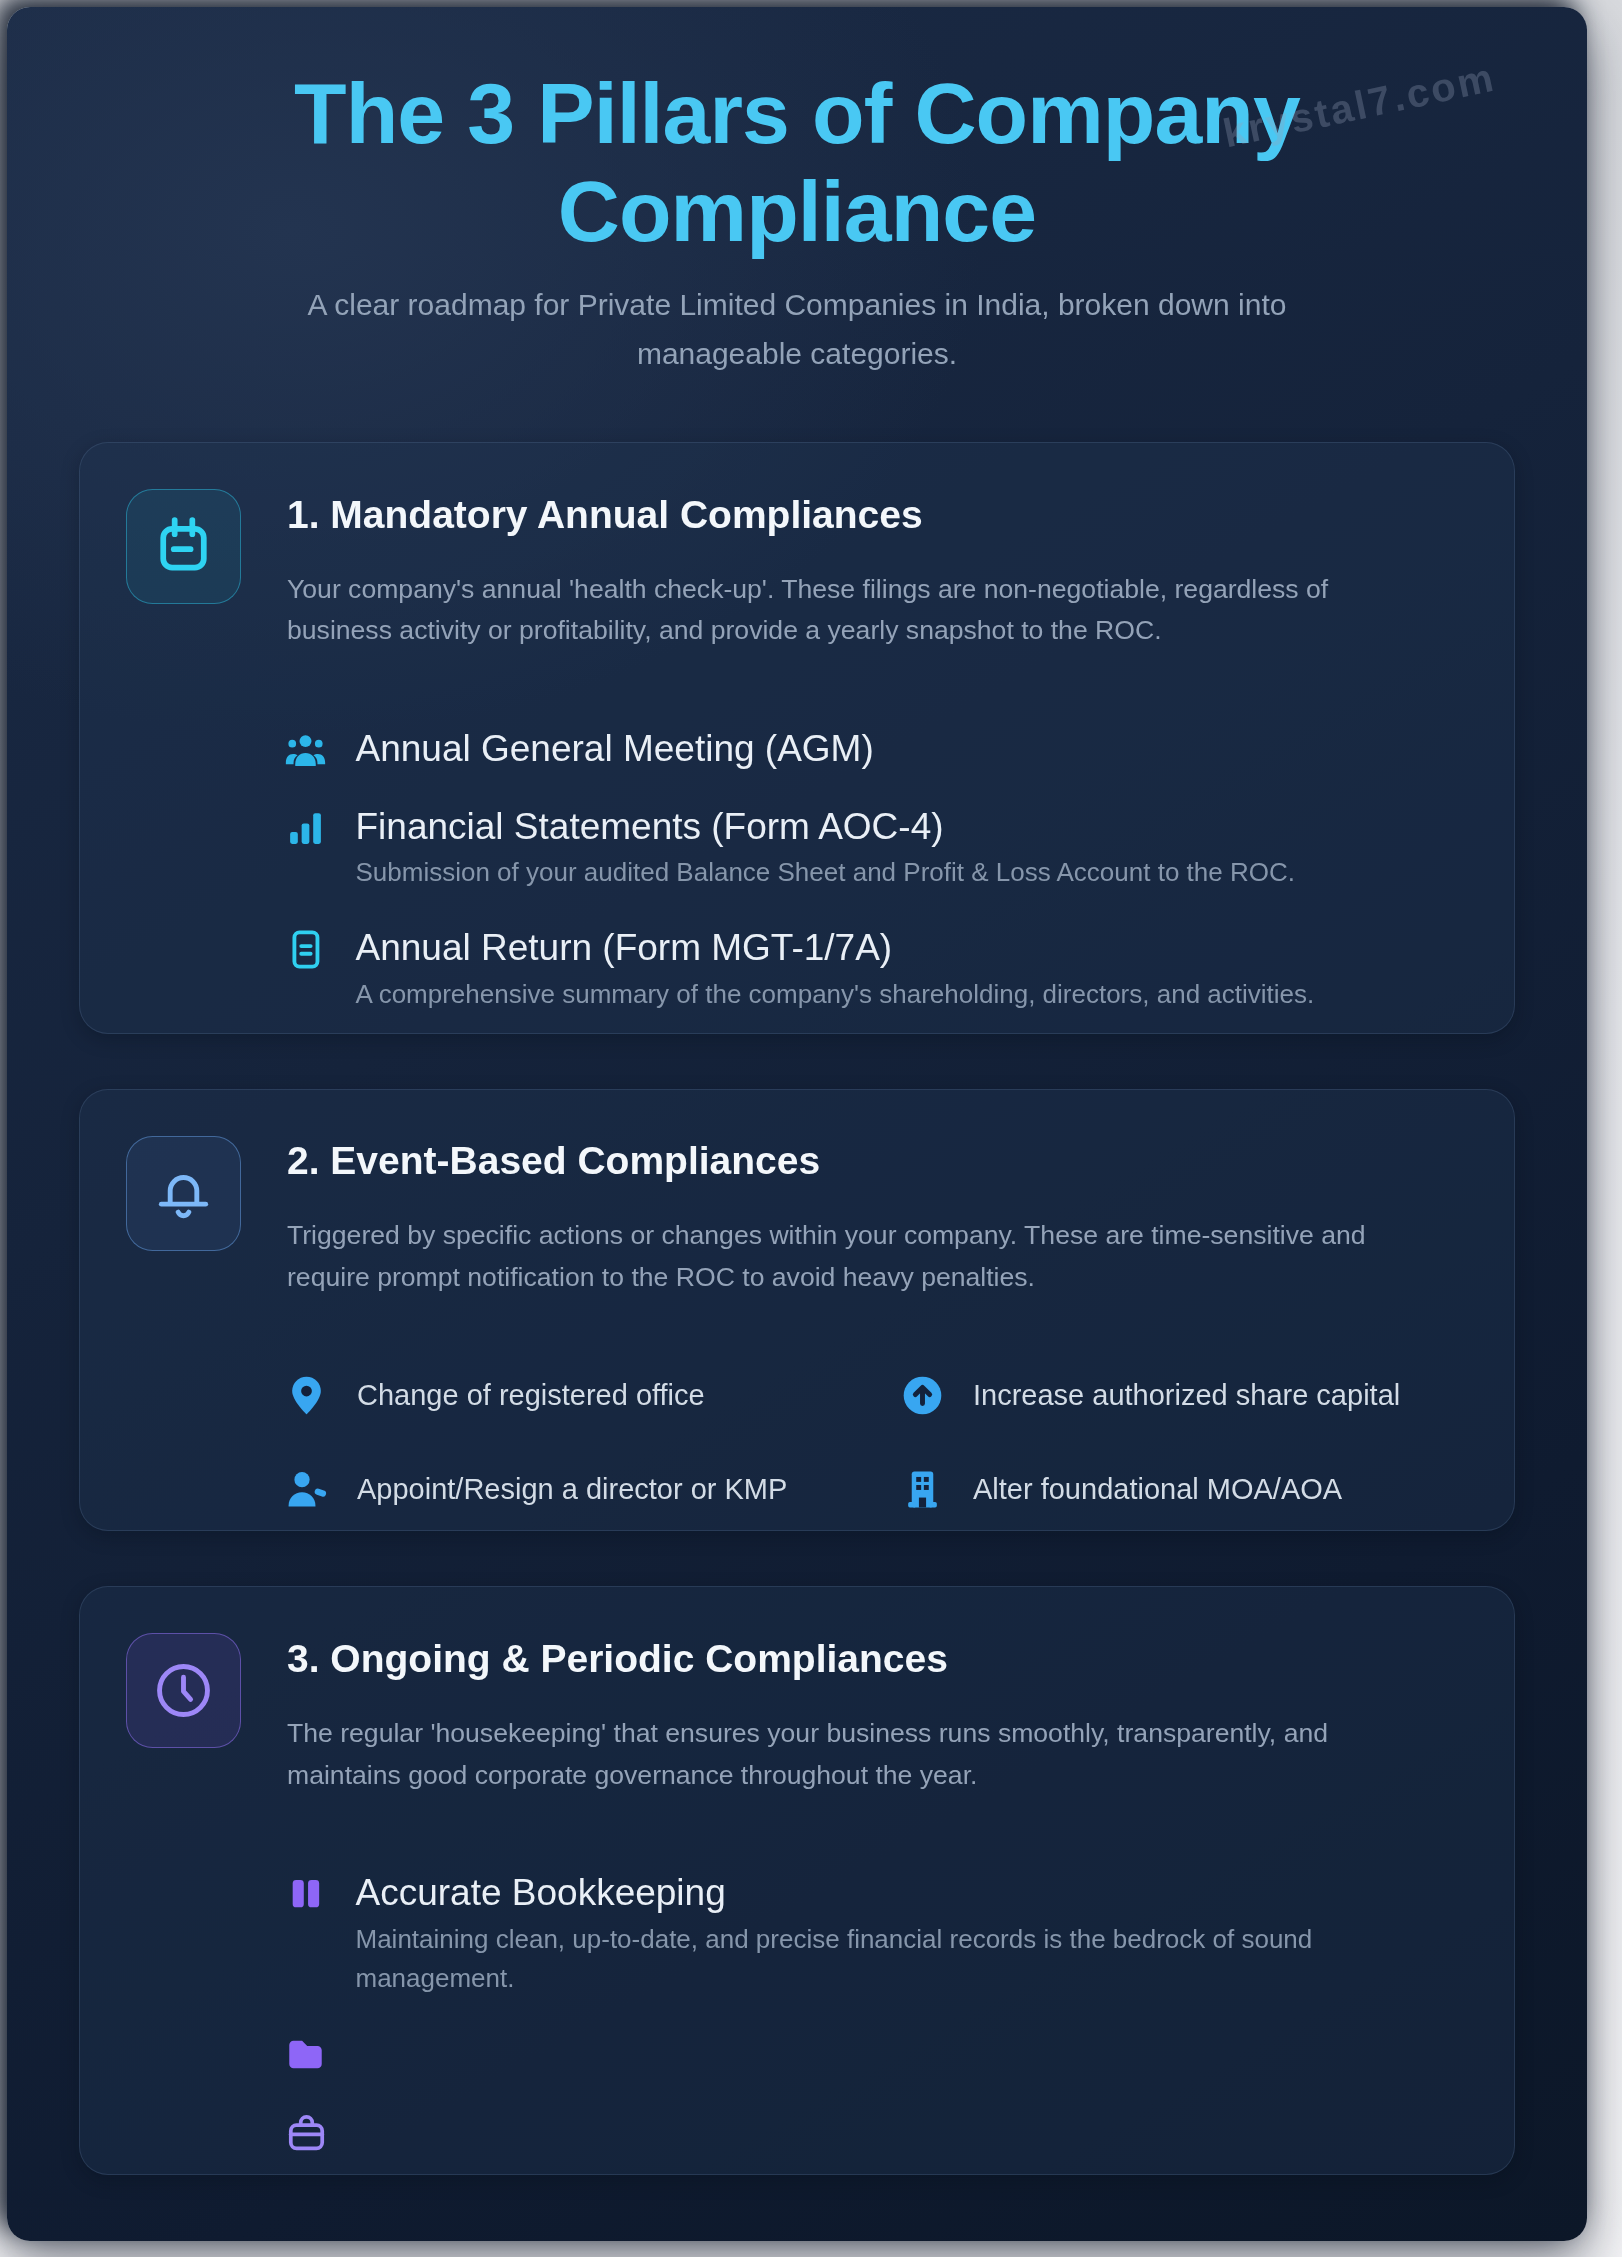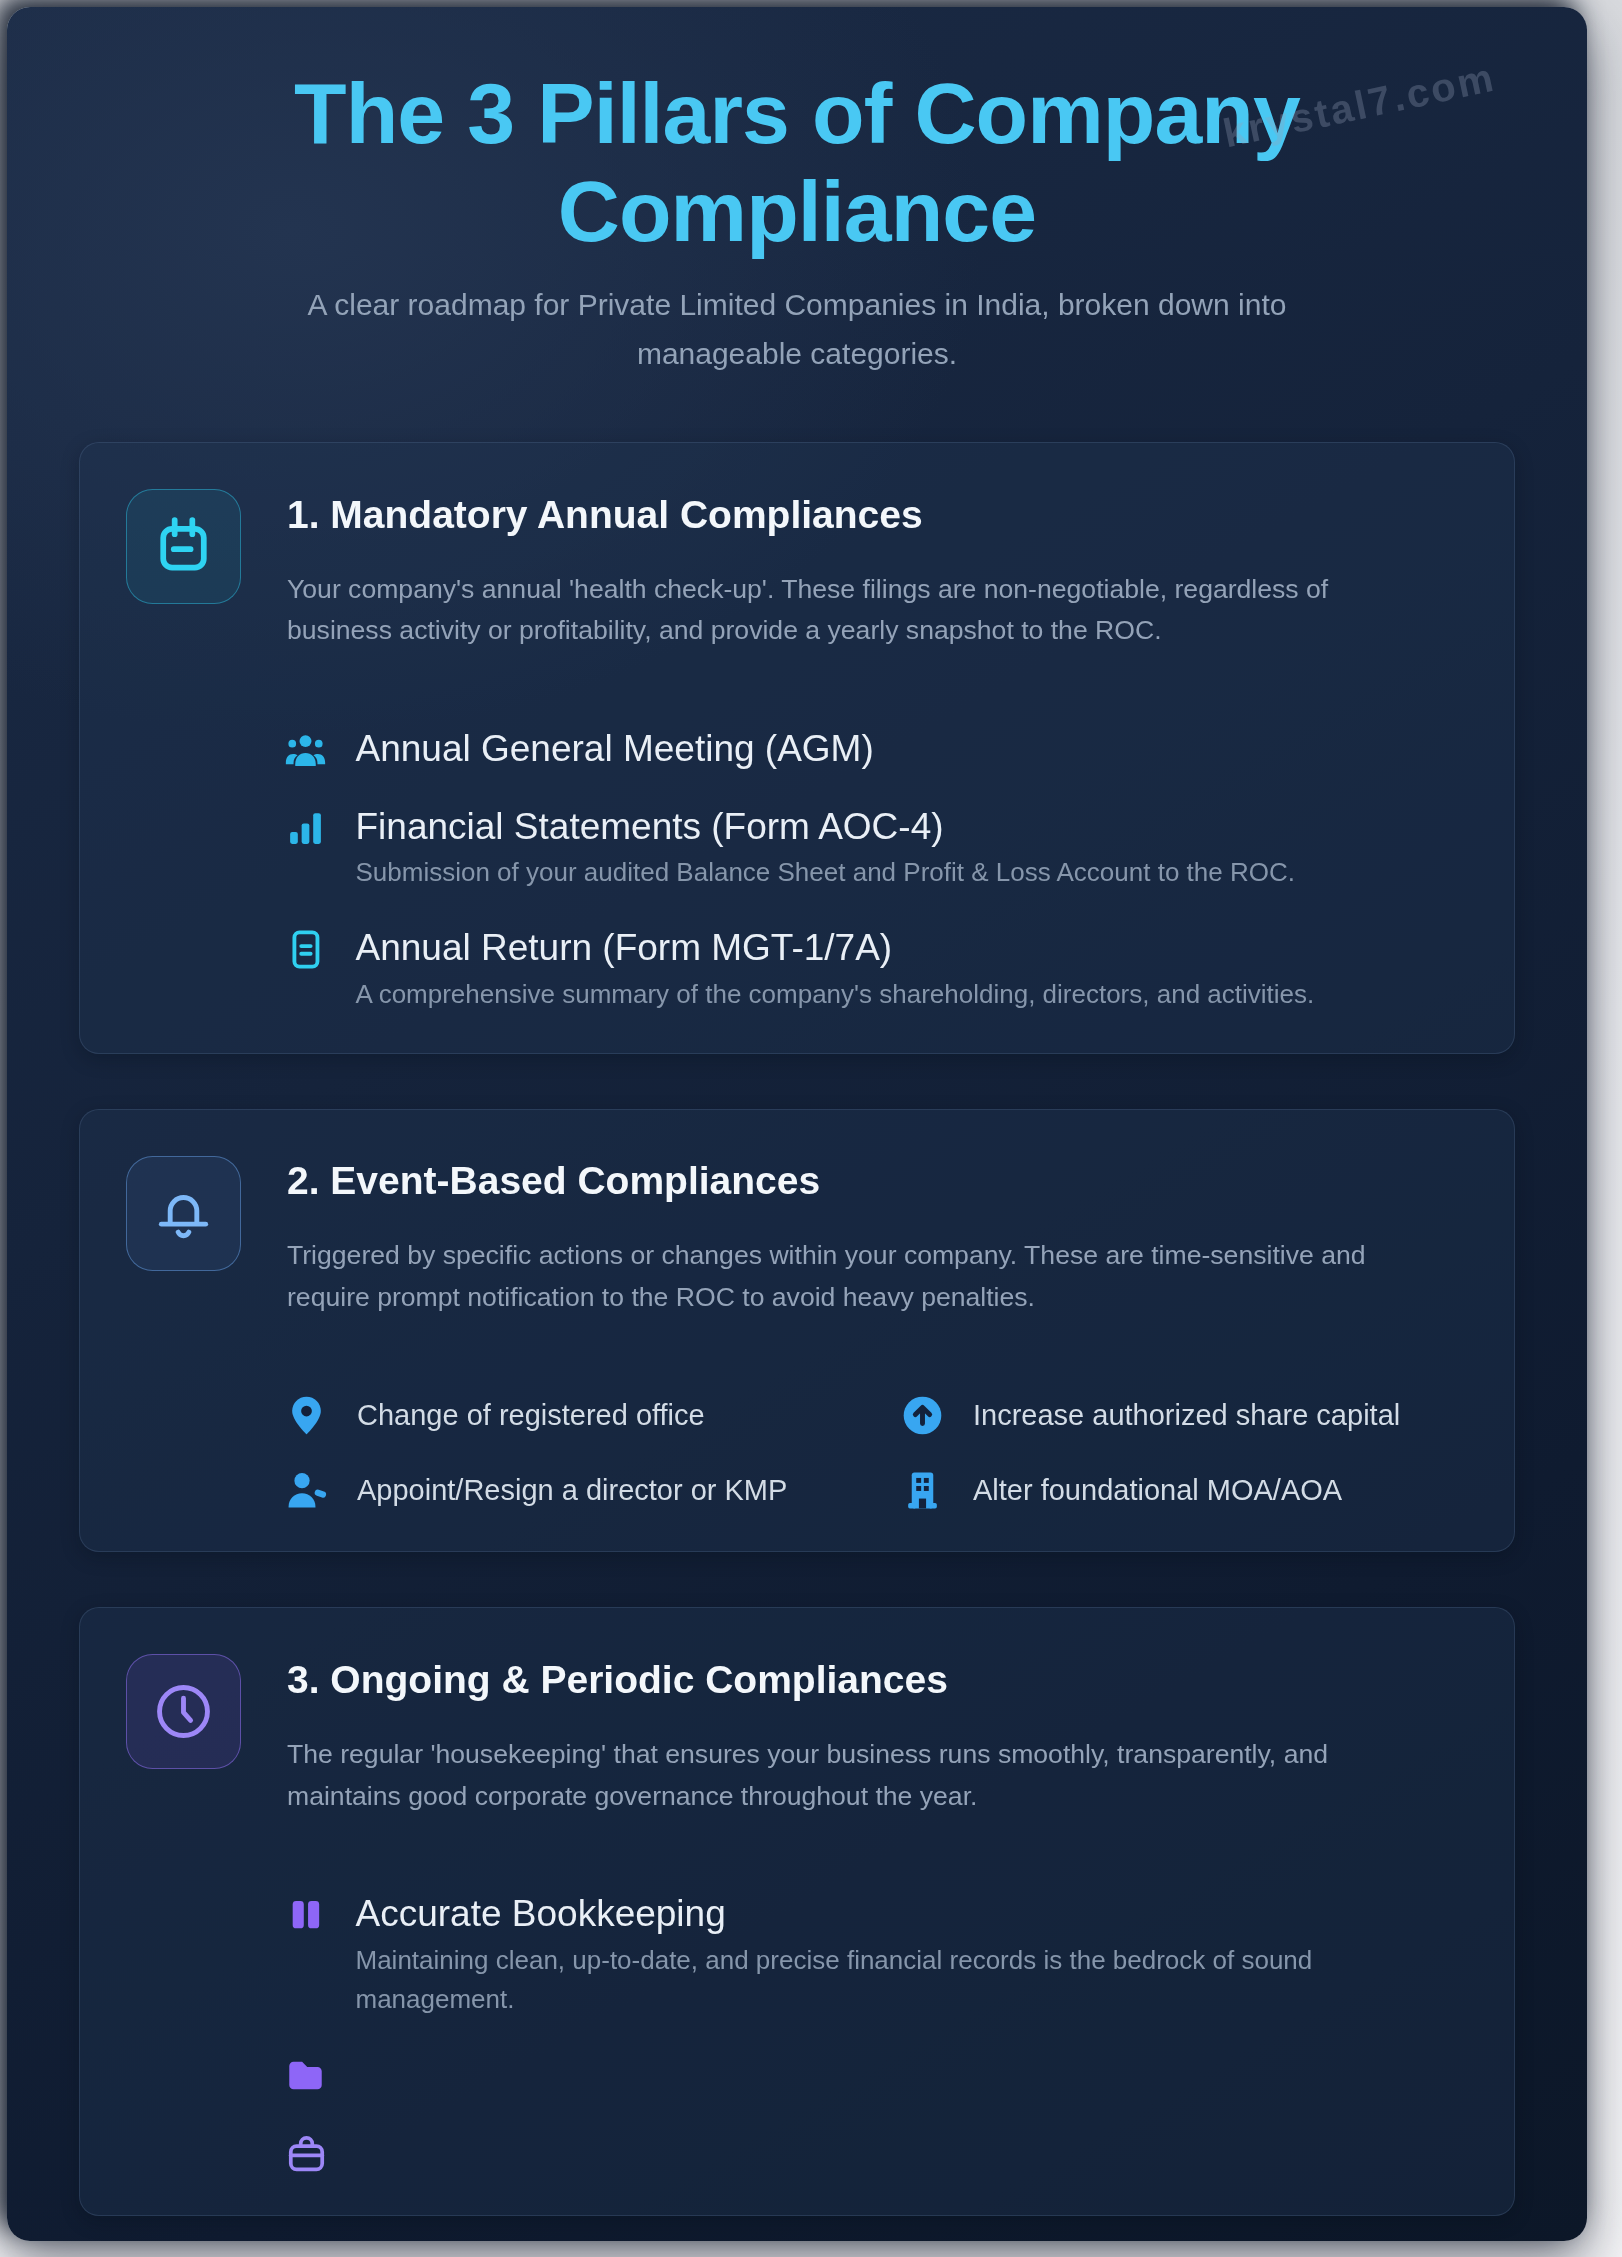--- a/index.html
+++ b/index.html
@@ -28,41 +28,41 @@
     color:#49c8f3;
   }
   .page-subtitle {
     margin:21px auto 0; max-width:1073px; text-align:center;
     font-size:30px; line-height:1.62; color:#93a3b8;
   }
   .cards { margin-top:64px; padding:0 72px; display:flex; flex-direction:column; gap:55px; }
   .card {
     background:rgba(32,52,82,.38);
     border:0.9px solid rgba(90,115,150,.28);
-    border-radius:20px; padding:46px 53px 39px 46px;
+    border-radius:29px; padding:46px 53px 19px 46px;
     box-shadow:0 5.3px 17.7px rgba(5,10,20,.25);
   }
   .card-head { display:flex; gap:46px; align-items:flex-start; }
   .icon-box {
     width:115px; height:115px; border-radius:26.6px; flex:none;
     display:flex; align-items:center; justify-content:center; border:1.8px solid;
   }
   .icon-box.cyan   { background:rgba(34,211,238,.08);  border-color:rgba(45,200,235,.45); }
   .icon-box.blue   { background:rgba(96,165,250,.08);  border-color:rgba(110,170,245,.45); }
   .icon-box.purple { background:rgba(139,92,246,.12);  border-color:rgba(150,115,250,.50); }
   .card-title { font-size:39px; font-weight:800; color:#f3f7fb; margin-top:3.5px; }
   .card-desc  { font-size:26.6px; line-height:1.55; color:#94a3b8; margin-top:17.7px; max-width:1113px; }
   .items { margin:50px 0 0 159px; display:flex; flex-direction:column; gap:35px; }
   .item  { display:flex; gap:27.5px; align-items:flex-start; }
   .item-icon { flex:none; width:43px; display:flex; padding-top:1.8px; }
   .item-title { font-size:37px; font-weight:400; color:#e9eff6; }
   .item-desc  { font-size:26px; line-height:1.5; color:#8696ab; margin-top:5.3px; max-width:1055px; }
   .grid {
     margin:50px 0 0 159px; display:grid;
-    grid-template-columns:616px auto; row-gap:32px;
+    grid-template-columns:616px auto; row-gap:51px;
   }
   .grid-item { display:flex; align-items:center; gap:29px; font-size:29px; color:#d3dce6; }
   .grid-icon { flex:none; width:43px; height:43px; display:flex; }
   svg { display:block; }
 </style>
 </head>
 <body>
 
 <div class="poster">
 

